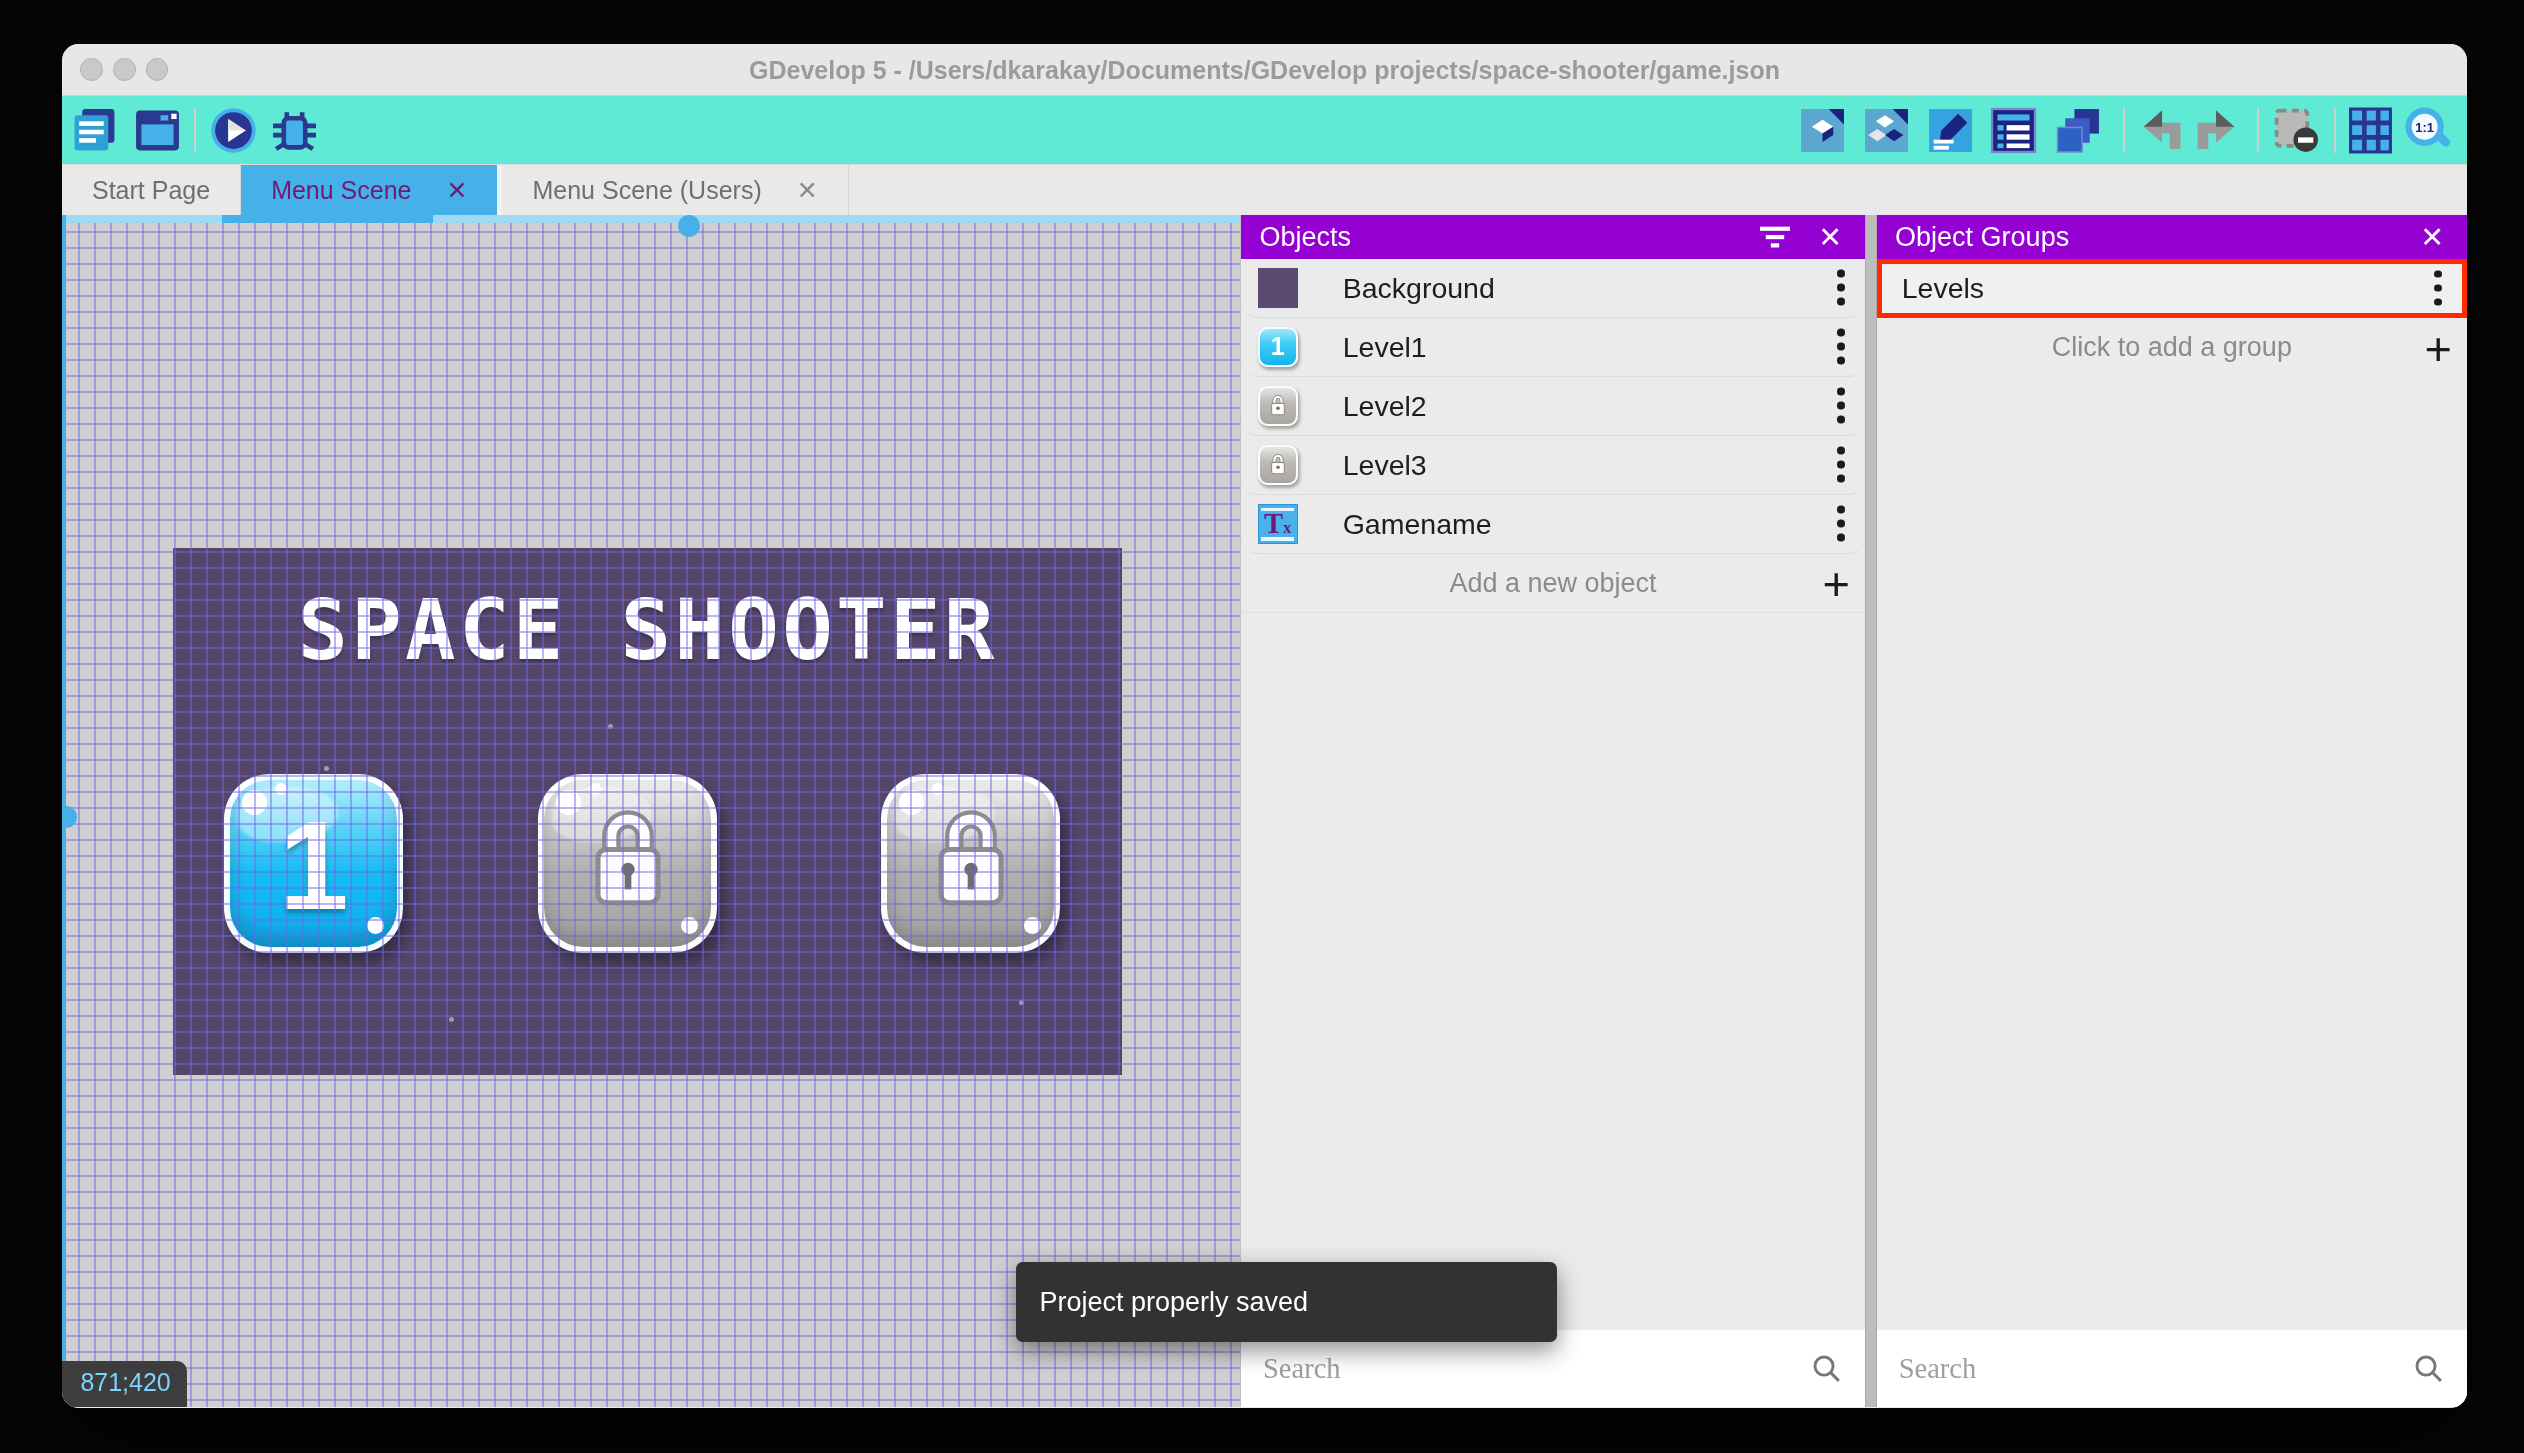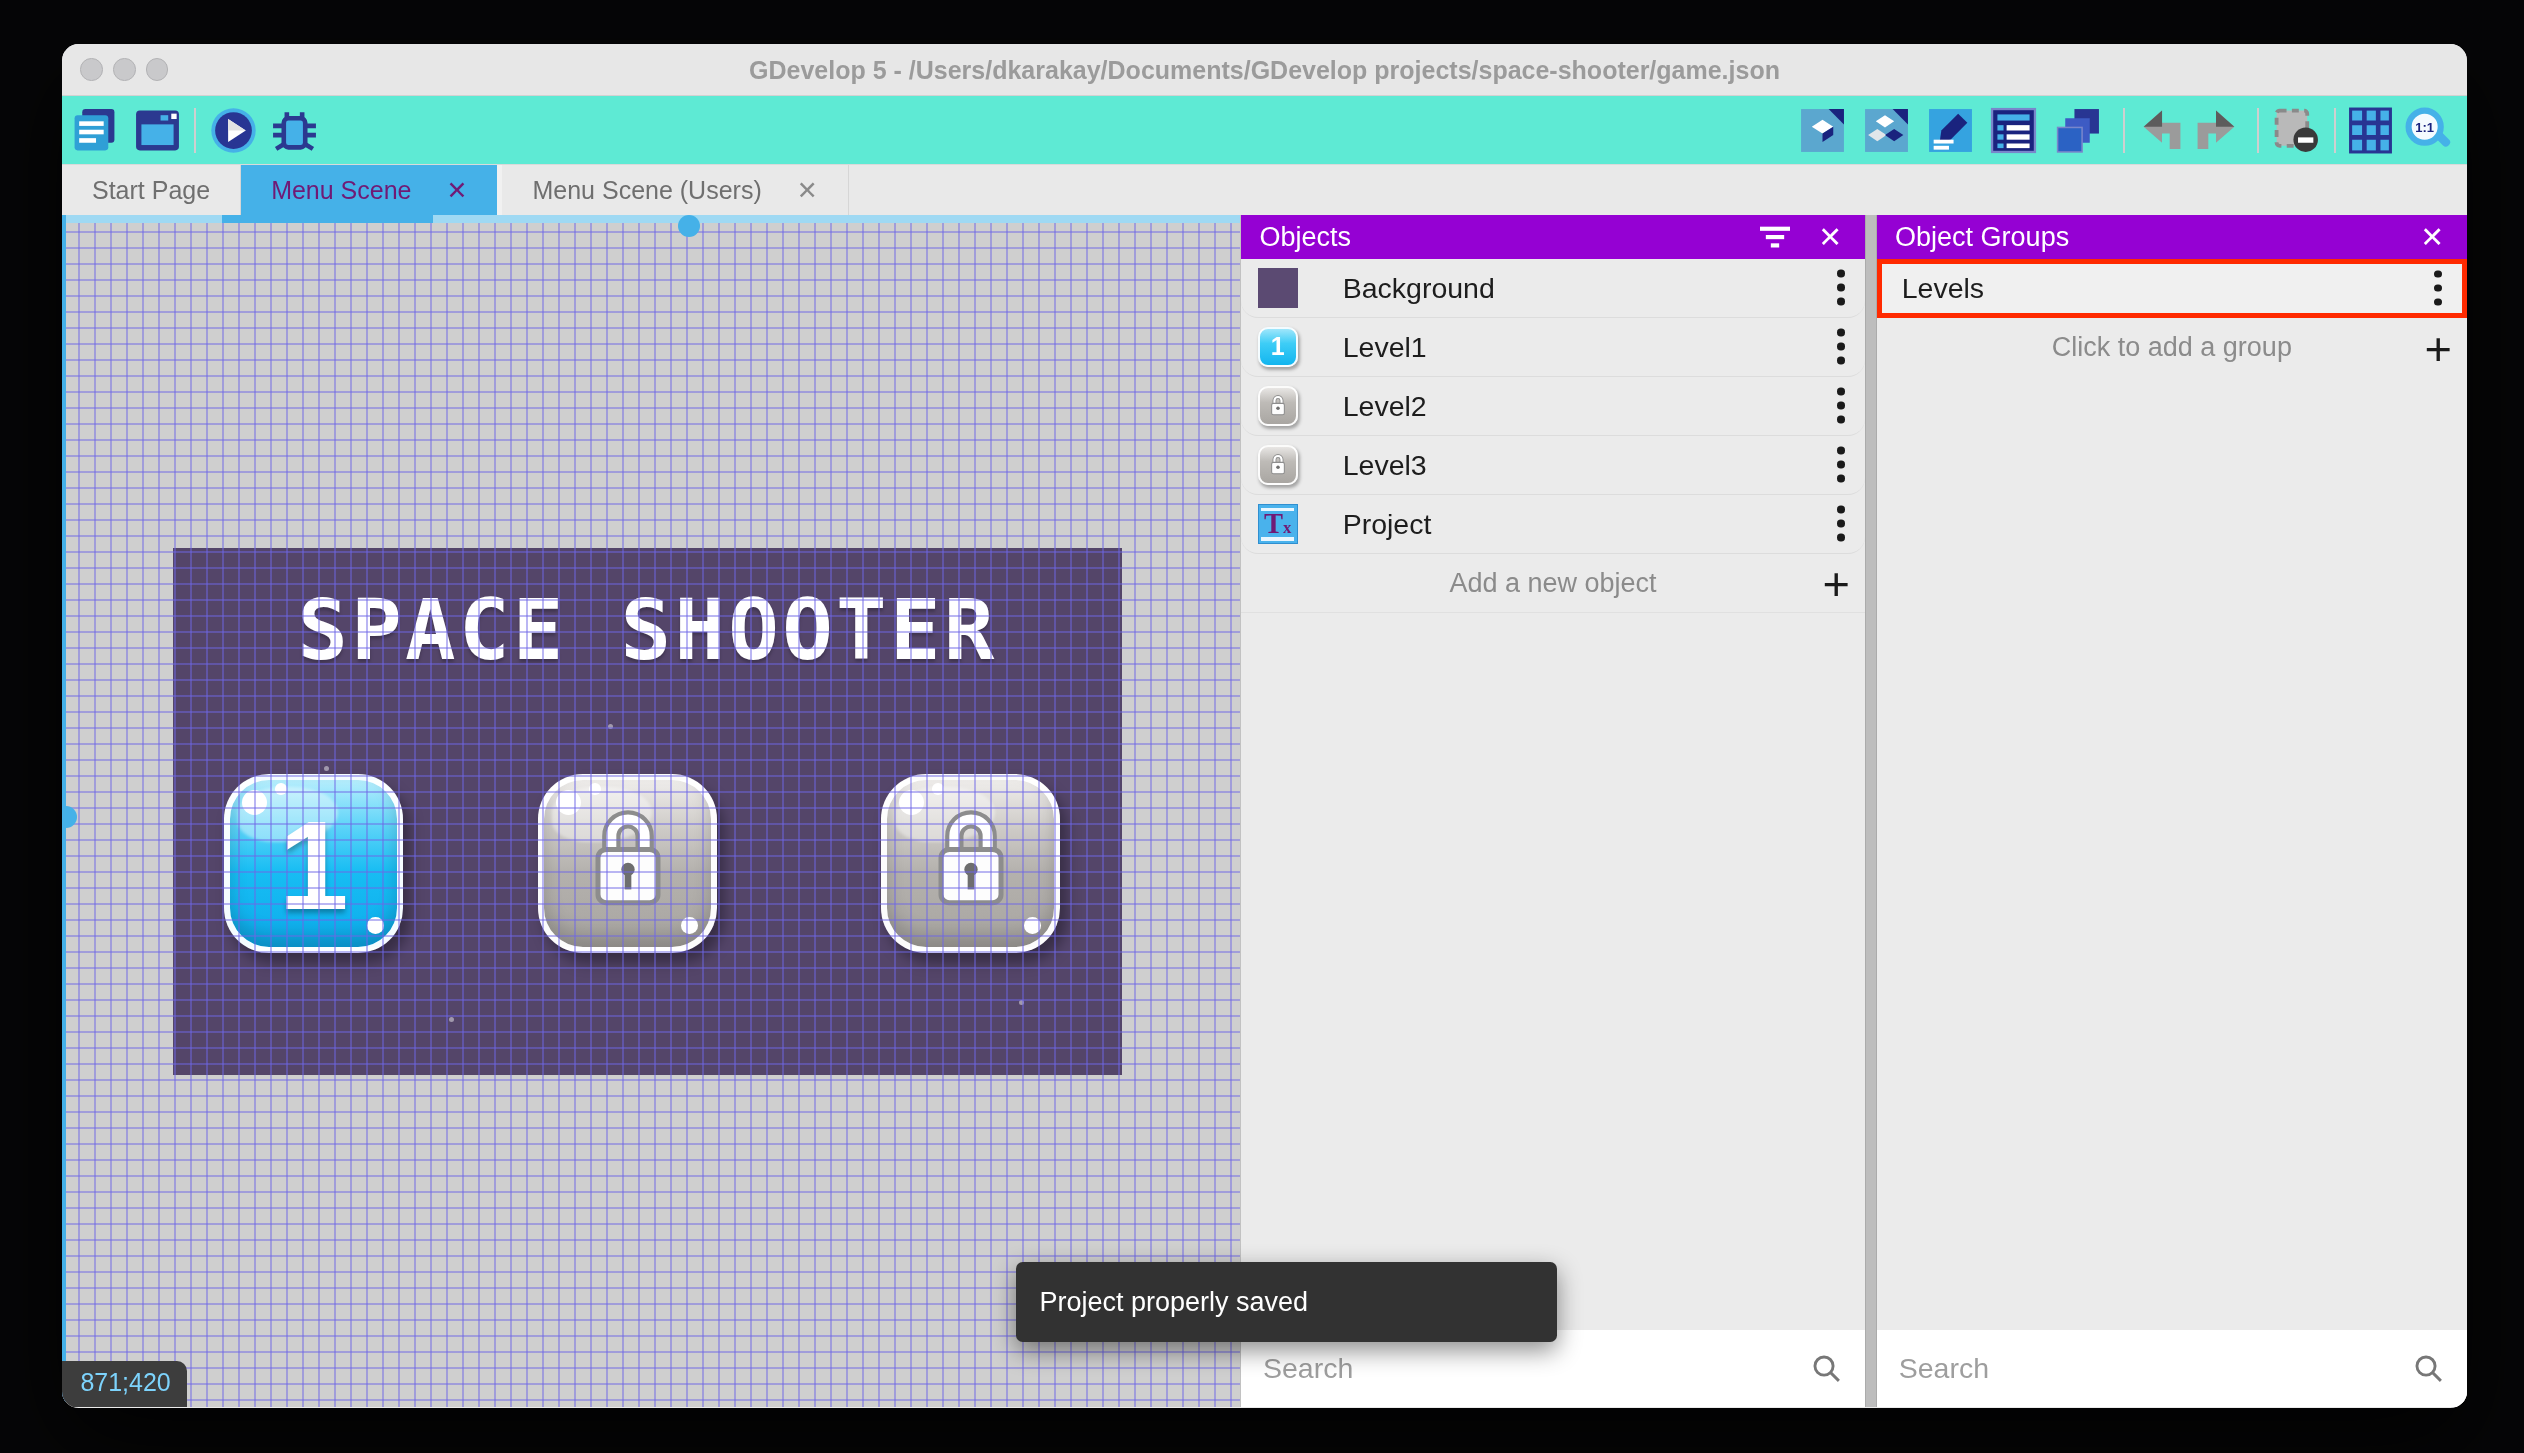--- a/index.html
+++ b/index.html
@@ -91,21 +91,21 @@
   .kebab i:last-child { margin-bottom:0; }
   .add-row { position:relative; display:flex; align-items:center; justify-content:center; height:59px;
              color:#8b8b8b; font-size:27px; border-bottom:0.8px solid #e0e0e0; }
   .plus { position:absolute; right:15px; top:50%; transform:translateY(-50%); font-size:47px;
           font-weight:normal; color:#1a1a1a; line-height:1; }
   .group-row { position:relative; display:flex; align-items:center; height:59px; padding:0 20px;
                background:#f0f0f0; border:5.9px solid #ff2a00; }
   .search-row { position:absolute; left:0; right:0; bottom:0; height:77px; background:#fff;
                 display:flex; align-items:center; padding:0 22px; }
   .search-row input { flex:1; border:none; outline:none; background:transparent; font-size:28.5px;
-                      color:#0c4a6e; font-family:Liberation Sans, sans-serif; }
+                      color:#0c4a6e; font-family:Liberation Serif, serif; }
   .search-row input::placeholder { color:#9e9e9e; }
   .mag { width:33px; height:33px; flex:0 0 33px; }
 
   
   .th-bg { background:#5b4a72; }
   .th-btn { border-radius:10px; border:2.5px solid rgba(255,255,255,.95); position:relative;
             box-shadow:1.7px 2.5px 3.3px rgba(0,0,0,.3); }
   .th-blue { background:linear-gradient(180deg,#9fe6fb 0%,#3ecdf6 40%,#12b5ef 100%); }
   .th-gray { background:linear-gradient(180deg,#e8e6e4 0%,#bebbb7 40%,#a9a6a2 100%); }
   .th-btn .n { position:absolute; inset:0; text-align:center; line-height:35px; font-size:25px;
@@ -400,21 +400,21 @@
           </span>
           <span class="row-label">Level3</span>
           <span class="kebab">
               <i></i>
               <i></i>
               <i></i>
             </span>
         </div>
         <div class="row">
           <span class="thumb th-text"><span class="tx">T<span style="font-size:16.7px">x</span></span></span>
-          <span class="row-label">Project</span>
+          <span class="row-label">Gamename</span>
           <span class="kebab">
               <i></i>
               <i></i>
               <i></i>
             </span>
         </div>
         <div class="add-row">
           <span>Add a new object</span>
           <span class="plus">+</span>
         </div>

